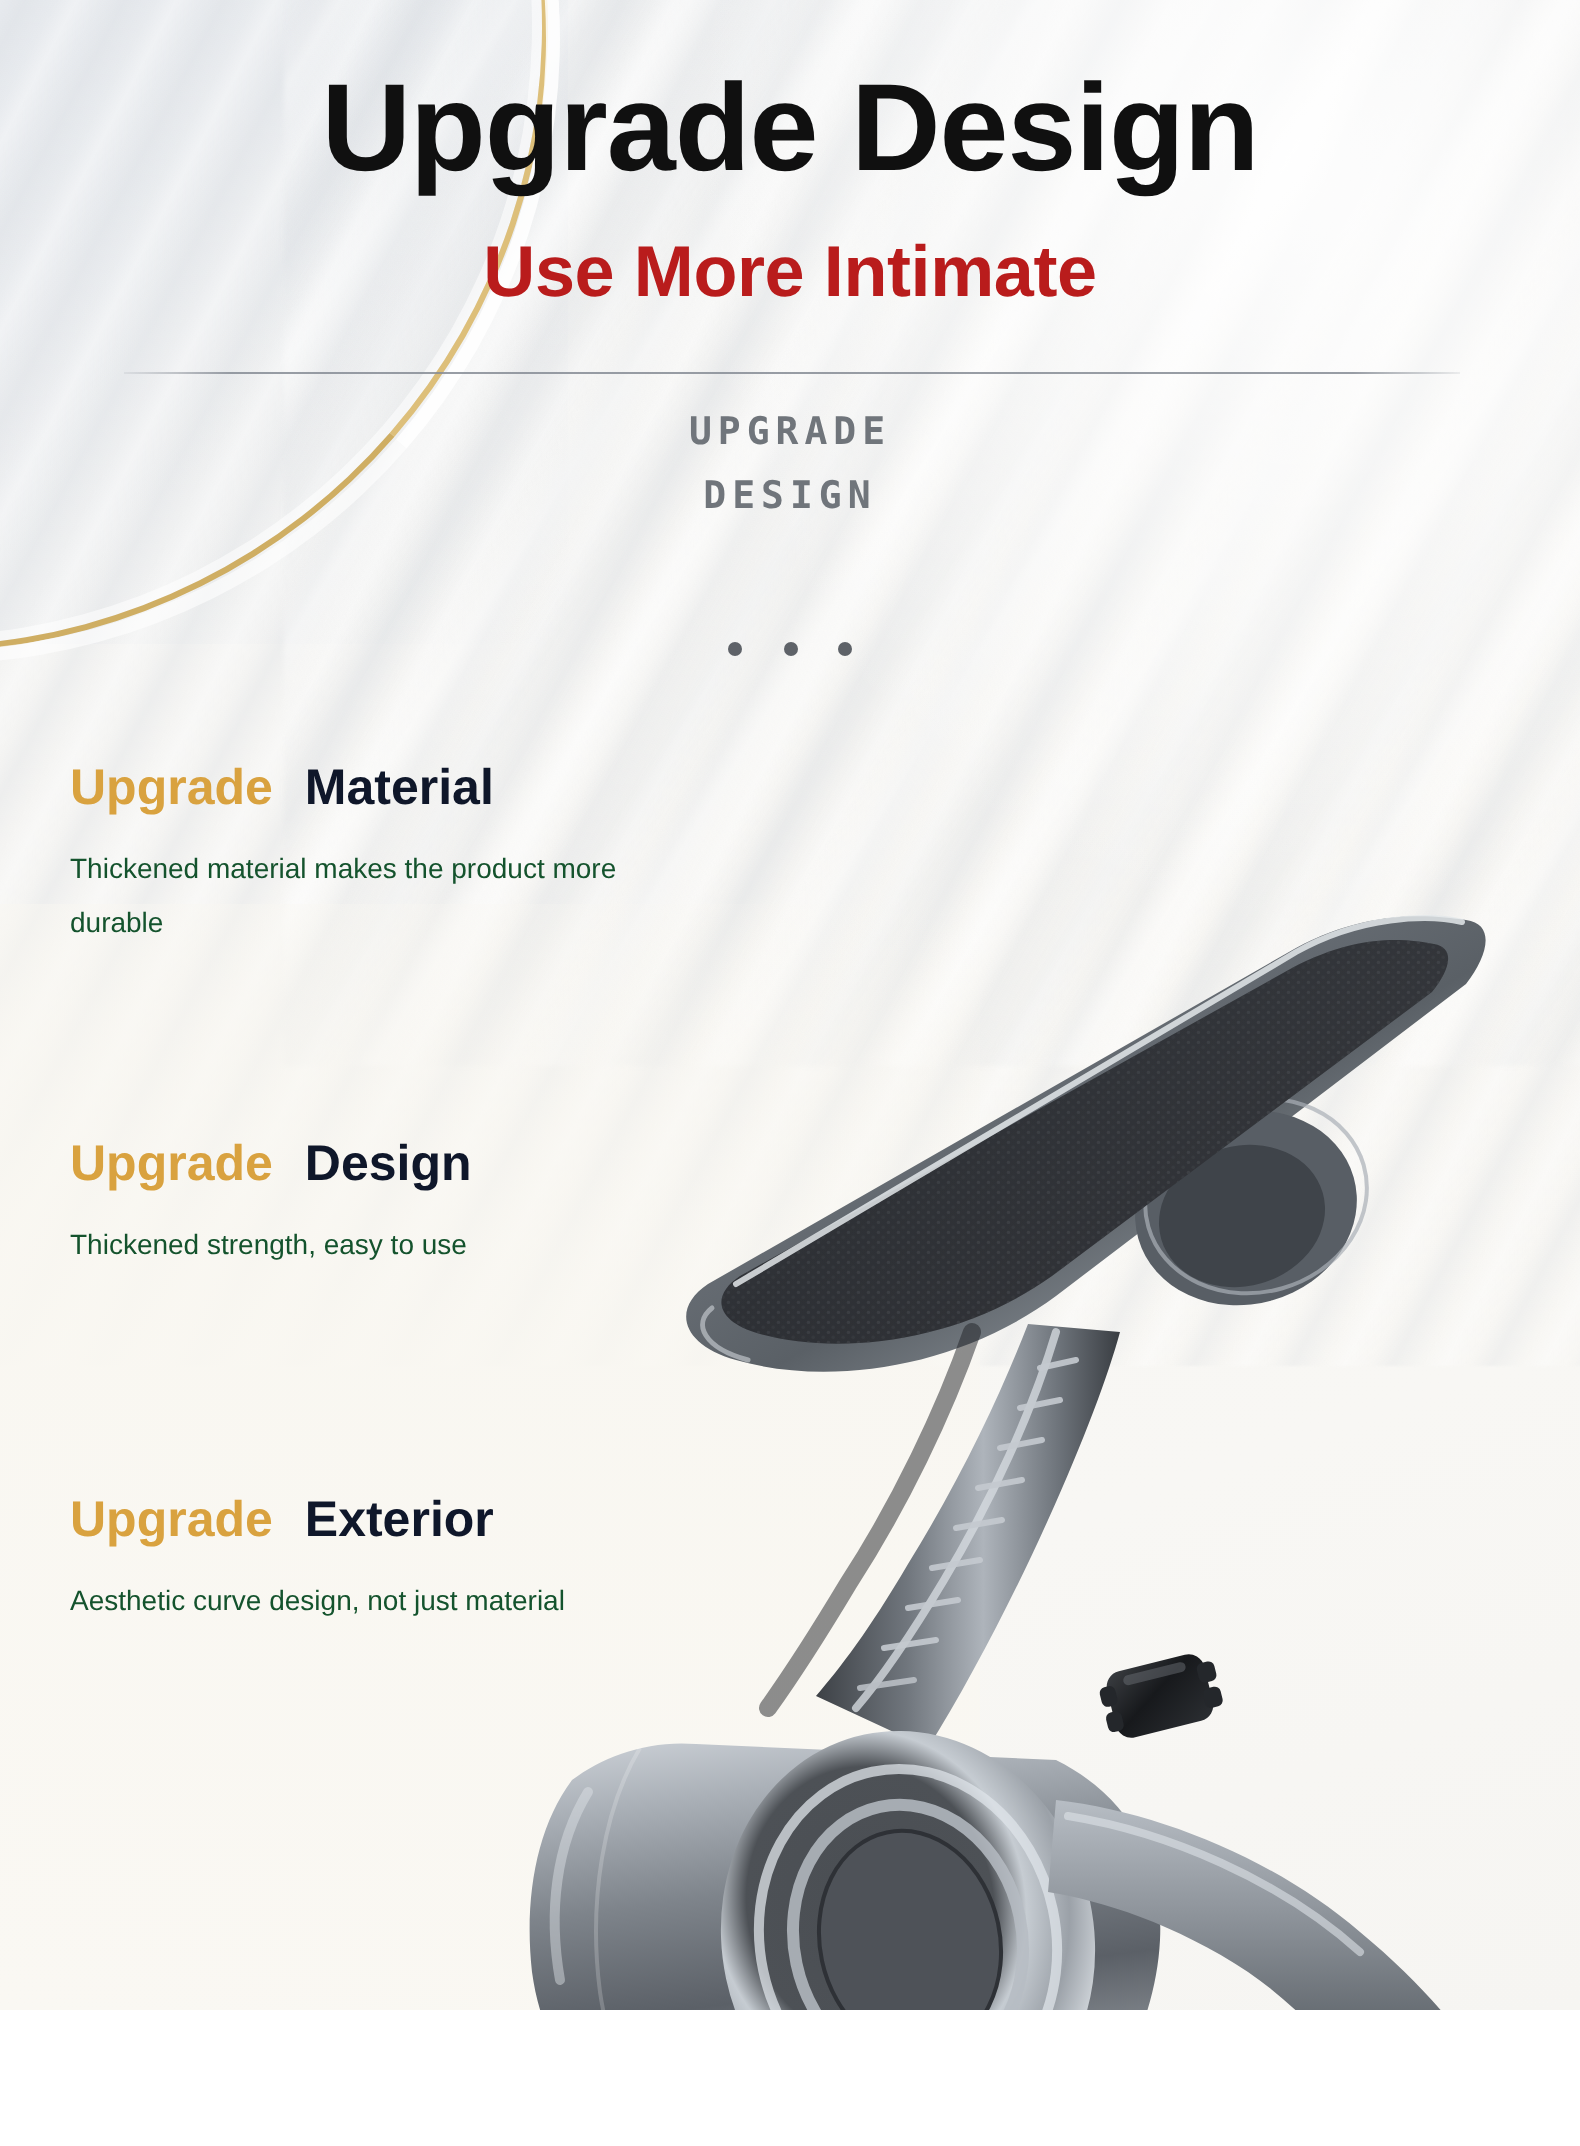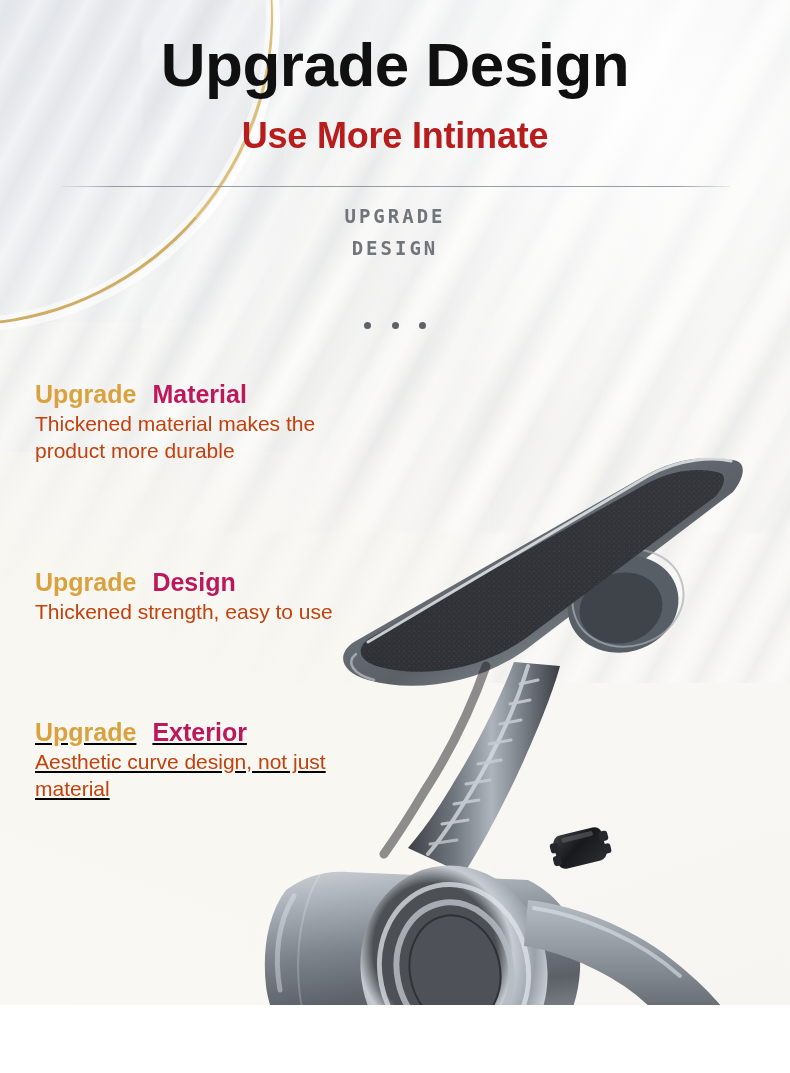--- a/index.html
+++ b/index.html
@@ -182,40 +182,40 @@
   }
 
   
   .feature {
     position: absolute;
     left: 35px;
     width: 360px;
   }
   .f1 { top: 378px; }
   .f2 { top: 566px; }
-  .f3 { top: 716px; text-decoration: underline; }
+  .f3 { top: 744px; }
 
   .feature-head {
     font-size: 25px;
     line-height: 32px;
     font-weight: bold;
     white-space: nowrap;
   }
   .feature-head .kw {
     color: #d9a23f;
   }
   .feature-head .term {
-    color: #be185d;
+    color: #0f172a;
     margin-left: 16px;
   }
   .feature-desc {
-    margin-top: 0;
-    font-size: 21px;
+    margin-top: 11px;
+    font-size: 14px;
     line-height: 27px;
-    color: #c2410c;
+    color: #14532d;
     max-width: 320px;
   }
 
   
   .product {
     position: absolute;
     left: 228px;
     top: 430px;
     width: 562px;
     height: 643px;

